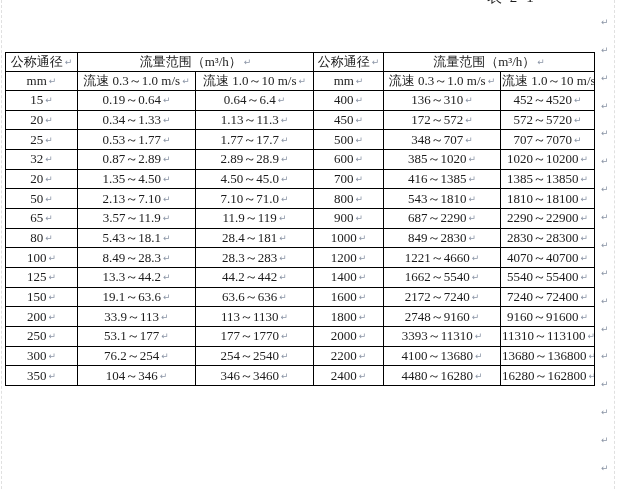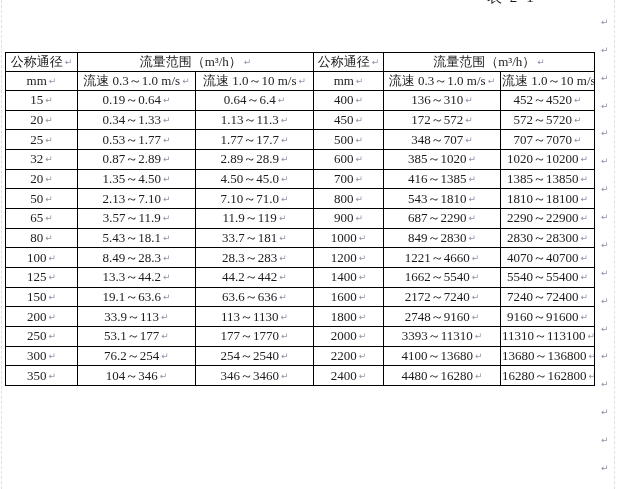--- a/index.html
+++ b/index.html
@@ -144,21 +144,21 @@
           <td><span>65</span><span class="mark">↵</span></td>
           <td><span>3.57～11.9</span><span class="mark">↵</span></td>
           <td><span>11.9～119</span><span class="mark">↵</span></td>
           <td><span>900</span><span class="mark">↵</span></td>
           <td><span>687～2290</span><span class="mark">↵</span></td>
           <td><span>2290～22900</span><span class="mark">↵</span></td>
         </tr>
         <tr>
           <td><span>80</span><span class="mark">↵</span></td>
           <td><span>5.43～18.1</span><span class="mark">↵</span></td>
-          <td><span>33.7～181</span><span class="mark">↵</span></td>
+          <td><span>28.4～181</span><span class="mark">↵</span></td>
           <td><span>1000</span><span class="mark">↵</span></td>
           <td><span>849～2830</span><span class="mark">↵</span></td>
           <td><span>2830～28300</span><span class="mark">↵</span></td>
         </tr>
         <tr>
           <td><span>100</span><span class="mark">↵</span></td>
           <td><span>8.49～28.3</span><span class="mark">↵</span></td>
           <td><span>28.3～283</span><span class="mark">↵</span></td>
           <td><span>1200</span><span class="mark">↵</span></td>
           <td><span>1221～4660</span><span class="mark">↵</span></td>

